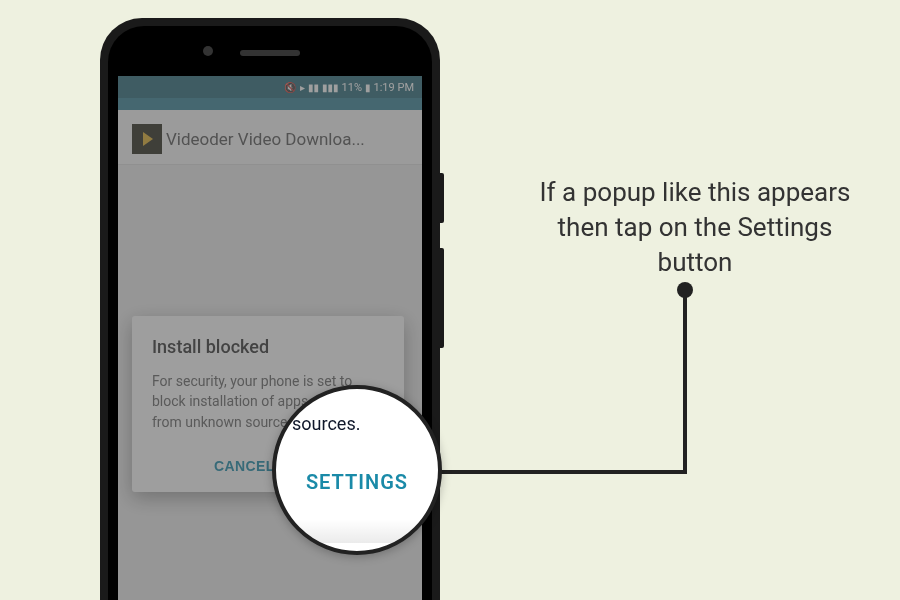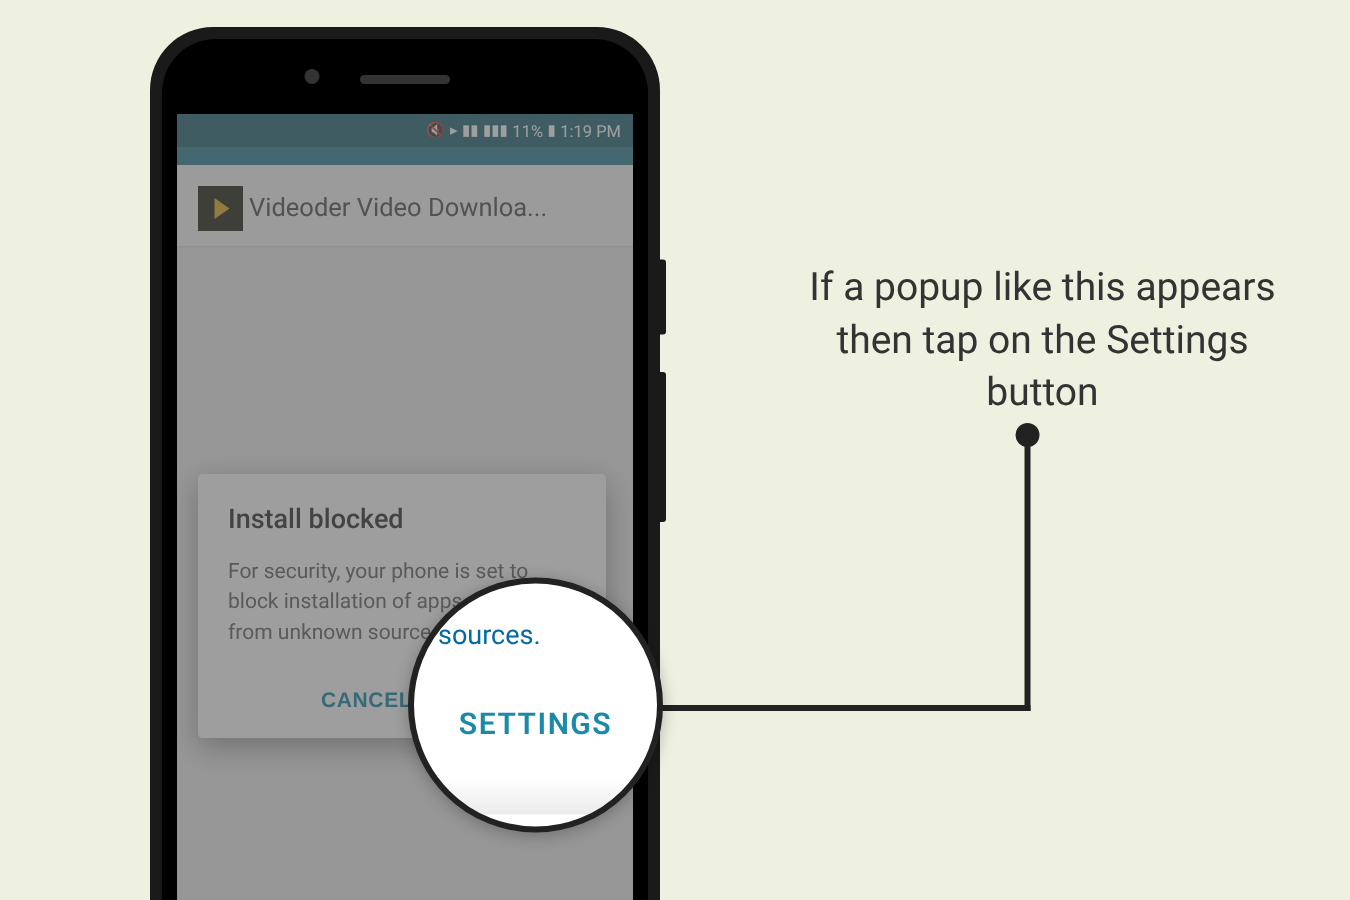--- a/index.html
+++ b/index.html
@@ -186,21 +186,21 @@
       display: flex;
       flex-direction: column;
       justify-content: center;
       align-items: center;
     }
     .mag-sources {
       position: absolute;
       top: 24px;
       left: 16px;
       font-size: 18px;
-      color: #0369a1;
+      color: #0f172a;
     }
     .mag-settings {
       font-size: 20px;
       font-weight: 600;
       letter-spacing: 1px;
       color: #1a8aa8;
       margin-top: 24px;
     }
     .mag-shadow {
       position: absolute;

